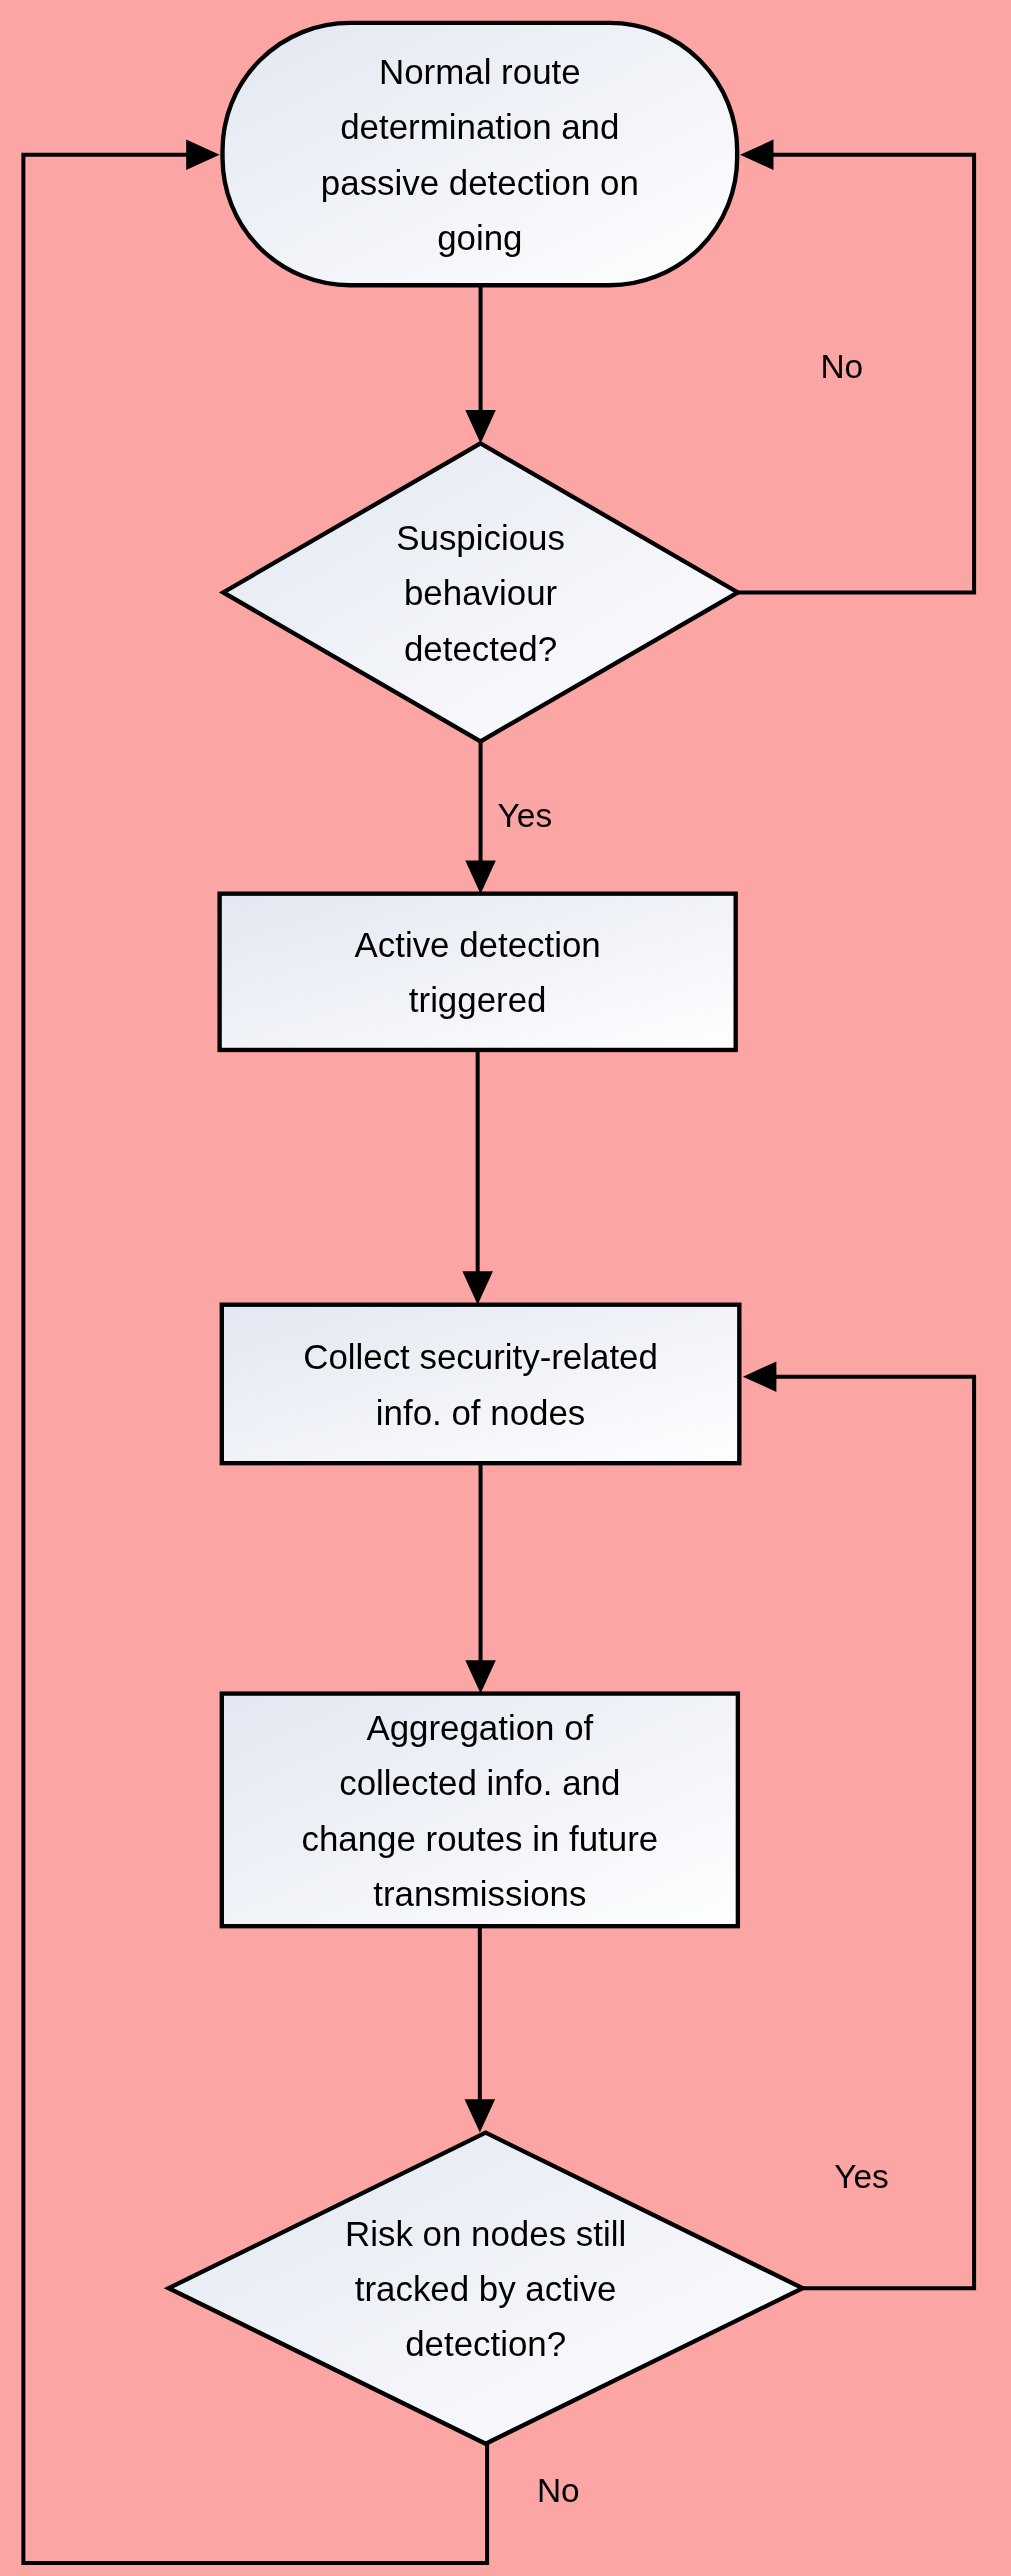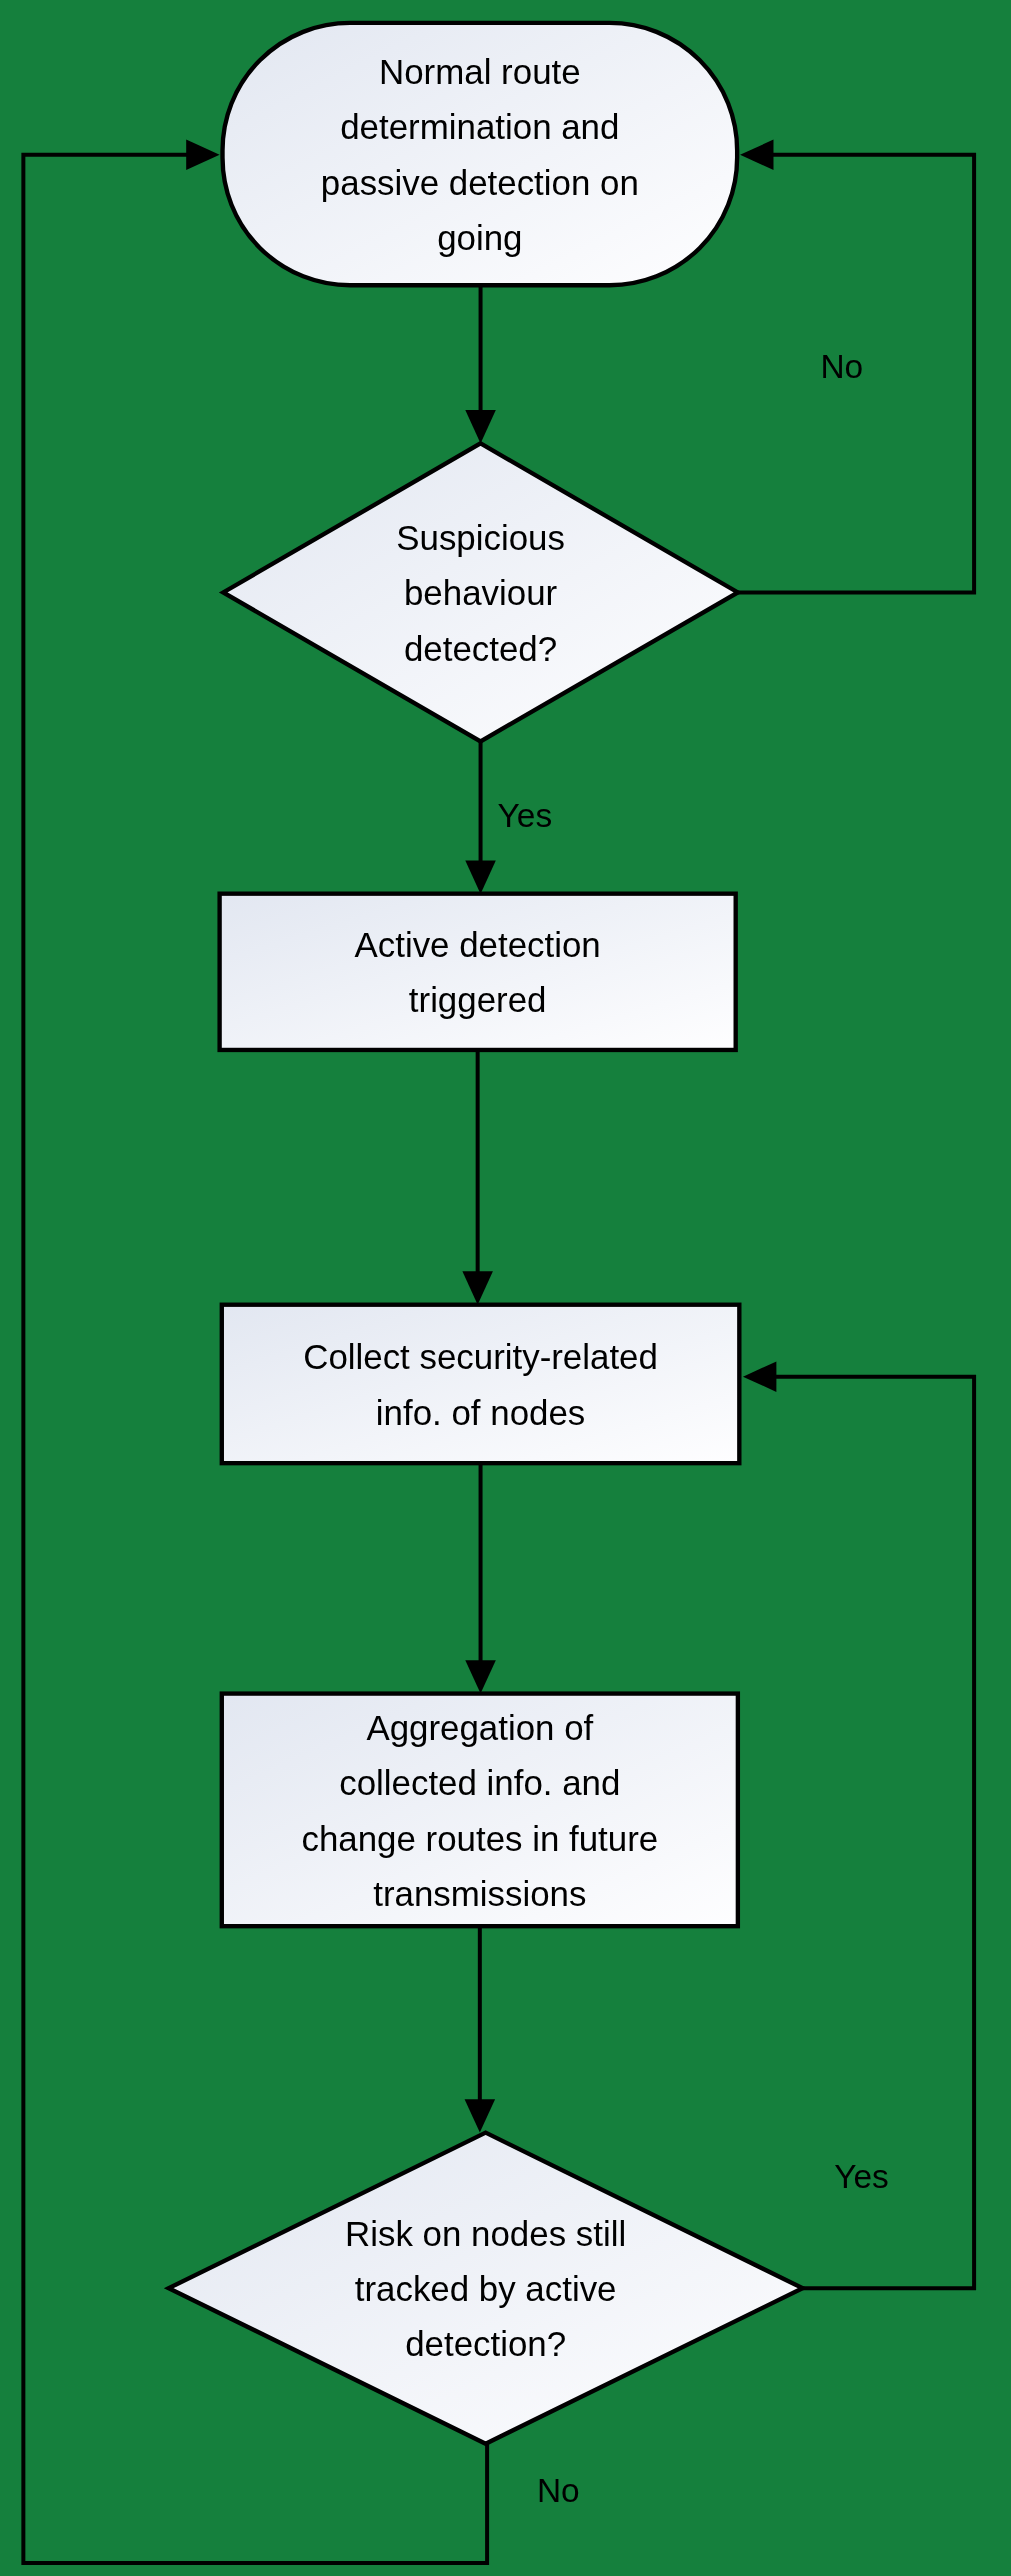--- a/index.html
+++ b/index.html
@@ -1,20 +1,20 @@
 <!DOCTYPE html>
 <html style="font-size:11.6px"><head>
 <meta charset="utf-8">
 <style>
   html, body { margin: 0; padding: 0; background: #ffffff; }
   .canvas {
     position: relative;
     width: 1012px;
     height: 2576px;
-    background: #15803d;
+    background: #fca5a5;
     font-family: "Liberation Sans", sans-serif;
   }
   svg { display: block; width: 1012px; height: 2576px; }
   text {
     font-family: "Liberation Sans", sans-serif;
     fill: #000000;
   }
   .node-text { font-size: 48px; }
   .edge-label { font-size: 46px; }
 </style>

